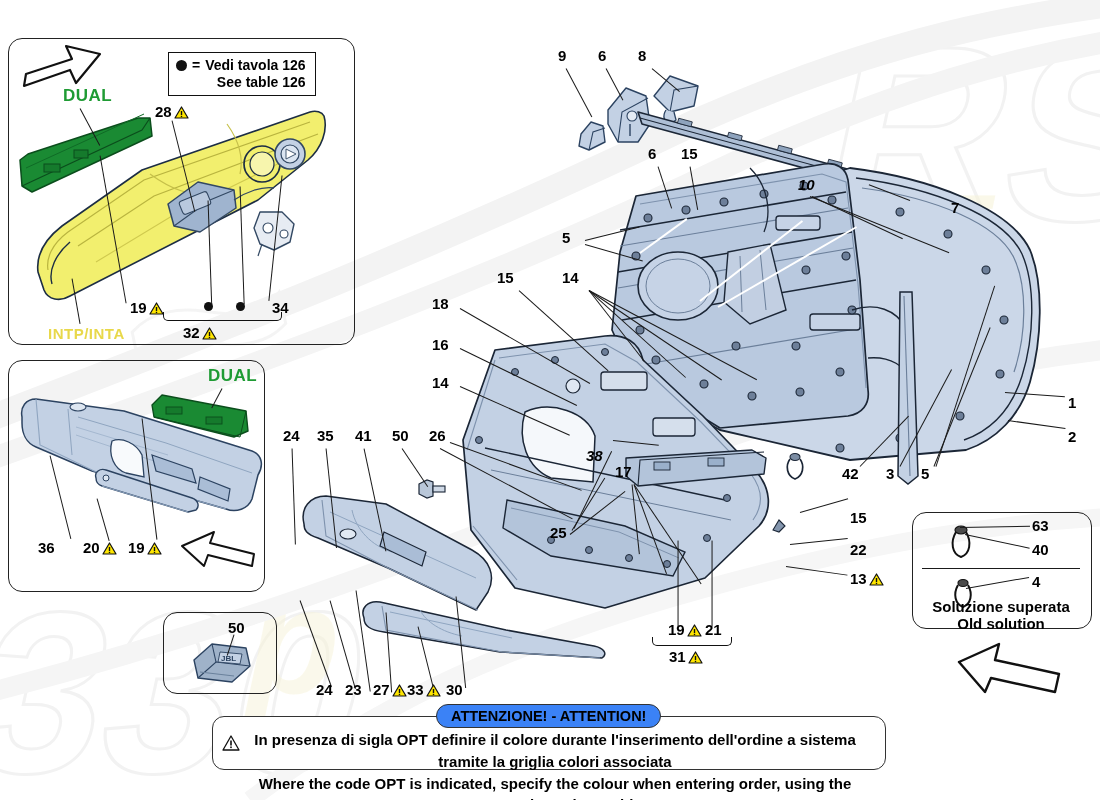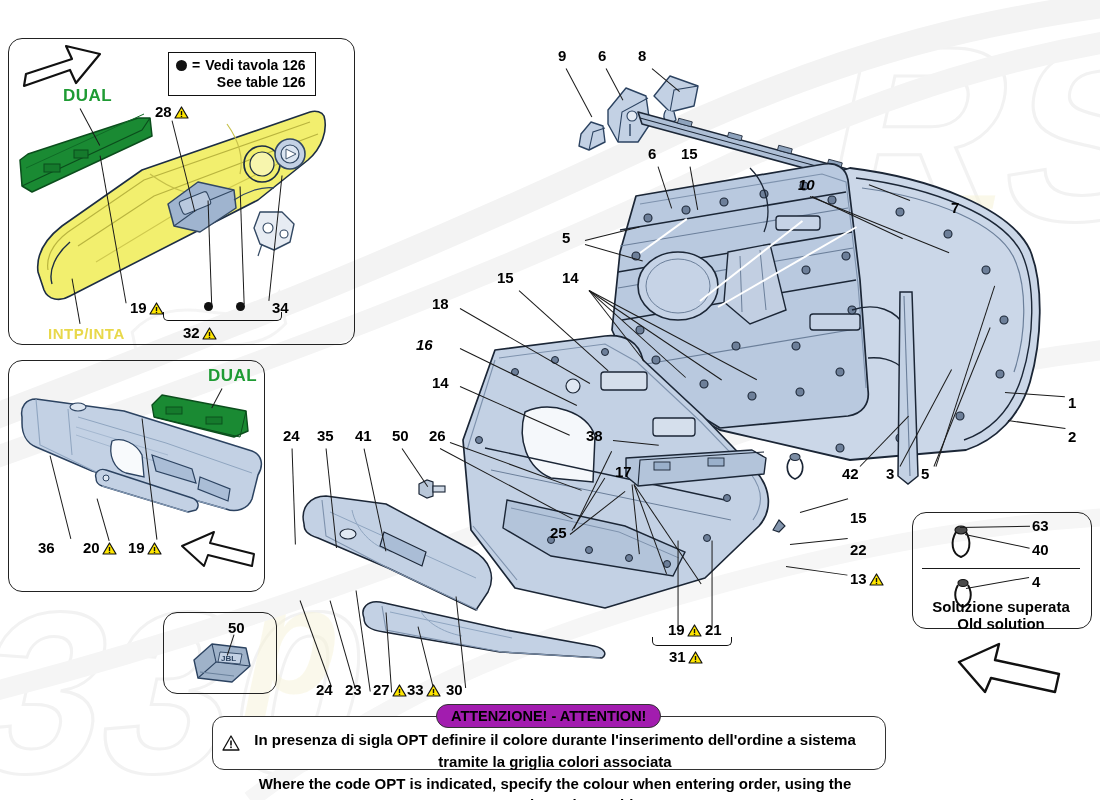--- a/index.html
+++ b/index.html
@@ -49,21 +49,21 @@
 
   
   .legend{position:absolute;border:1.6px solid #111;background:#fff;
           padding:4px 9px 5px 7px;font-weight:700;font-size:14px;line-height:1.18;}
   .legend .row{display:flex;align-items:flex-start;gap:5px;}
   .legend .bullet{width:11px;height:11px;border-radius:50%;background:#111;
                   margin-top:3px;flex:none;}
 
   
   .att-box{position:absolute;border:1.4px solid #333;border-radius:12px;background:#fff;}
-  .att-pill{position:absolute;background:#a21caf;border:1.4px solid #333;
+  .att-pill{position:absolute;background:#3b82f6;border:1.4px solid #333;
             border-radius:13px;font-weight:700;font-size:14.5px;color:#000;
             padding:3px 14px;white-space:nowrap;}
   .att-txt{position:absolute;text-align:center;font-weight:700;font-size:15px;
            line-height:1.45;color:#000;}
 
   
   .arrow svg{display:block;}
   .arrow{position:absolute;}
 
   
@@ -546,25 +546,25 @@
     <div class="lab" style="left:598px;top:48px;">6</div>
     <div class="lab" style="left:638px;top:48px;">8</div>
     <div class="lab" style="left:648px;top:146px;">6</div>
     <div class="lab" style="left:681px;top:146px;">15</div>
     <div class="lab" style="left:798px;top:177px;font-style:italic;">10</div>
     <div class="lab" style="left:951px;top:200px;">7</div>
     <div class="lab" style="left:562px;top:230px;">5</div>
     <div class="lab" style="left:497px;top:270px;">15</div>
     <div class="lab" style="left:562px;top:270px;">14</div>
     <div class="lab" style="left:432px;top:296px;">18</div>
-    <div class="lab" style="left:416px;top:337px;font-style:italic;">16</div>
+    <div class="lab" style="left:432px;top:337px;">16</div>
     <div class="lab" style="left:432px;top:375px;">14</div>
     <div class="lab" style="left:1068px;top:395px;">1</div>
     <div class="lab" style="left:1068px;top:429px;">2</div>
-    <div class="lab" style="left:586px;top:428px;">38</div>
+    <div class="lab" style="left:586px;top:448px;font-style:italic;">38</div>
     <div class="lab" style="left:283px;top:428px;">24</div>
     <div class="lab" style="left:317px;top:428px;">35</div>
     <div class="lab" style="left:355px;top:428px;">41</div>
     <div class="lab" style="left:392px;top:428px;">50</div>
     <div class="lab" style="left:429px;top:428px;">26</div>
     <div class="lab" style="left:842px;top:466px;">42</div>
     <div class="lab" style="left:886px;top:466px;">3</div>
     <div class="lab" style="left:921px;top:466px;">5</div>
     <div class="lab" style="left:615px;top:464px;">17</div>
     <div class="lab" style="left:850px;top:510px;">15</div>

